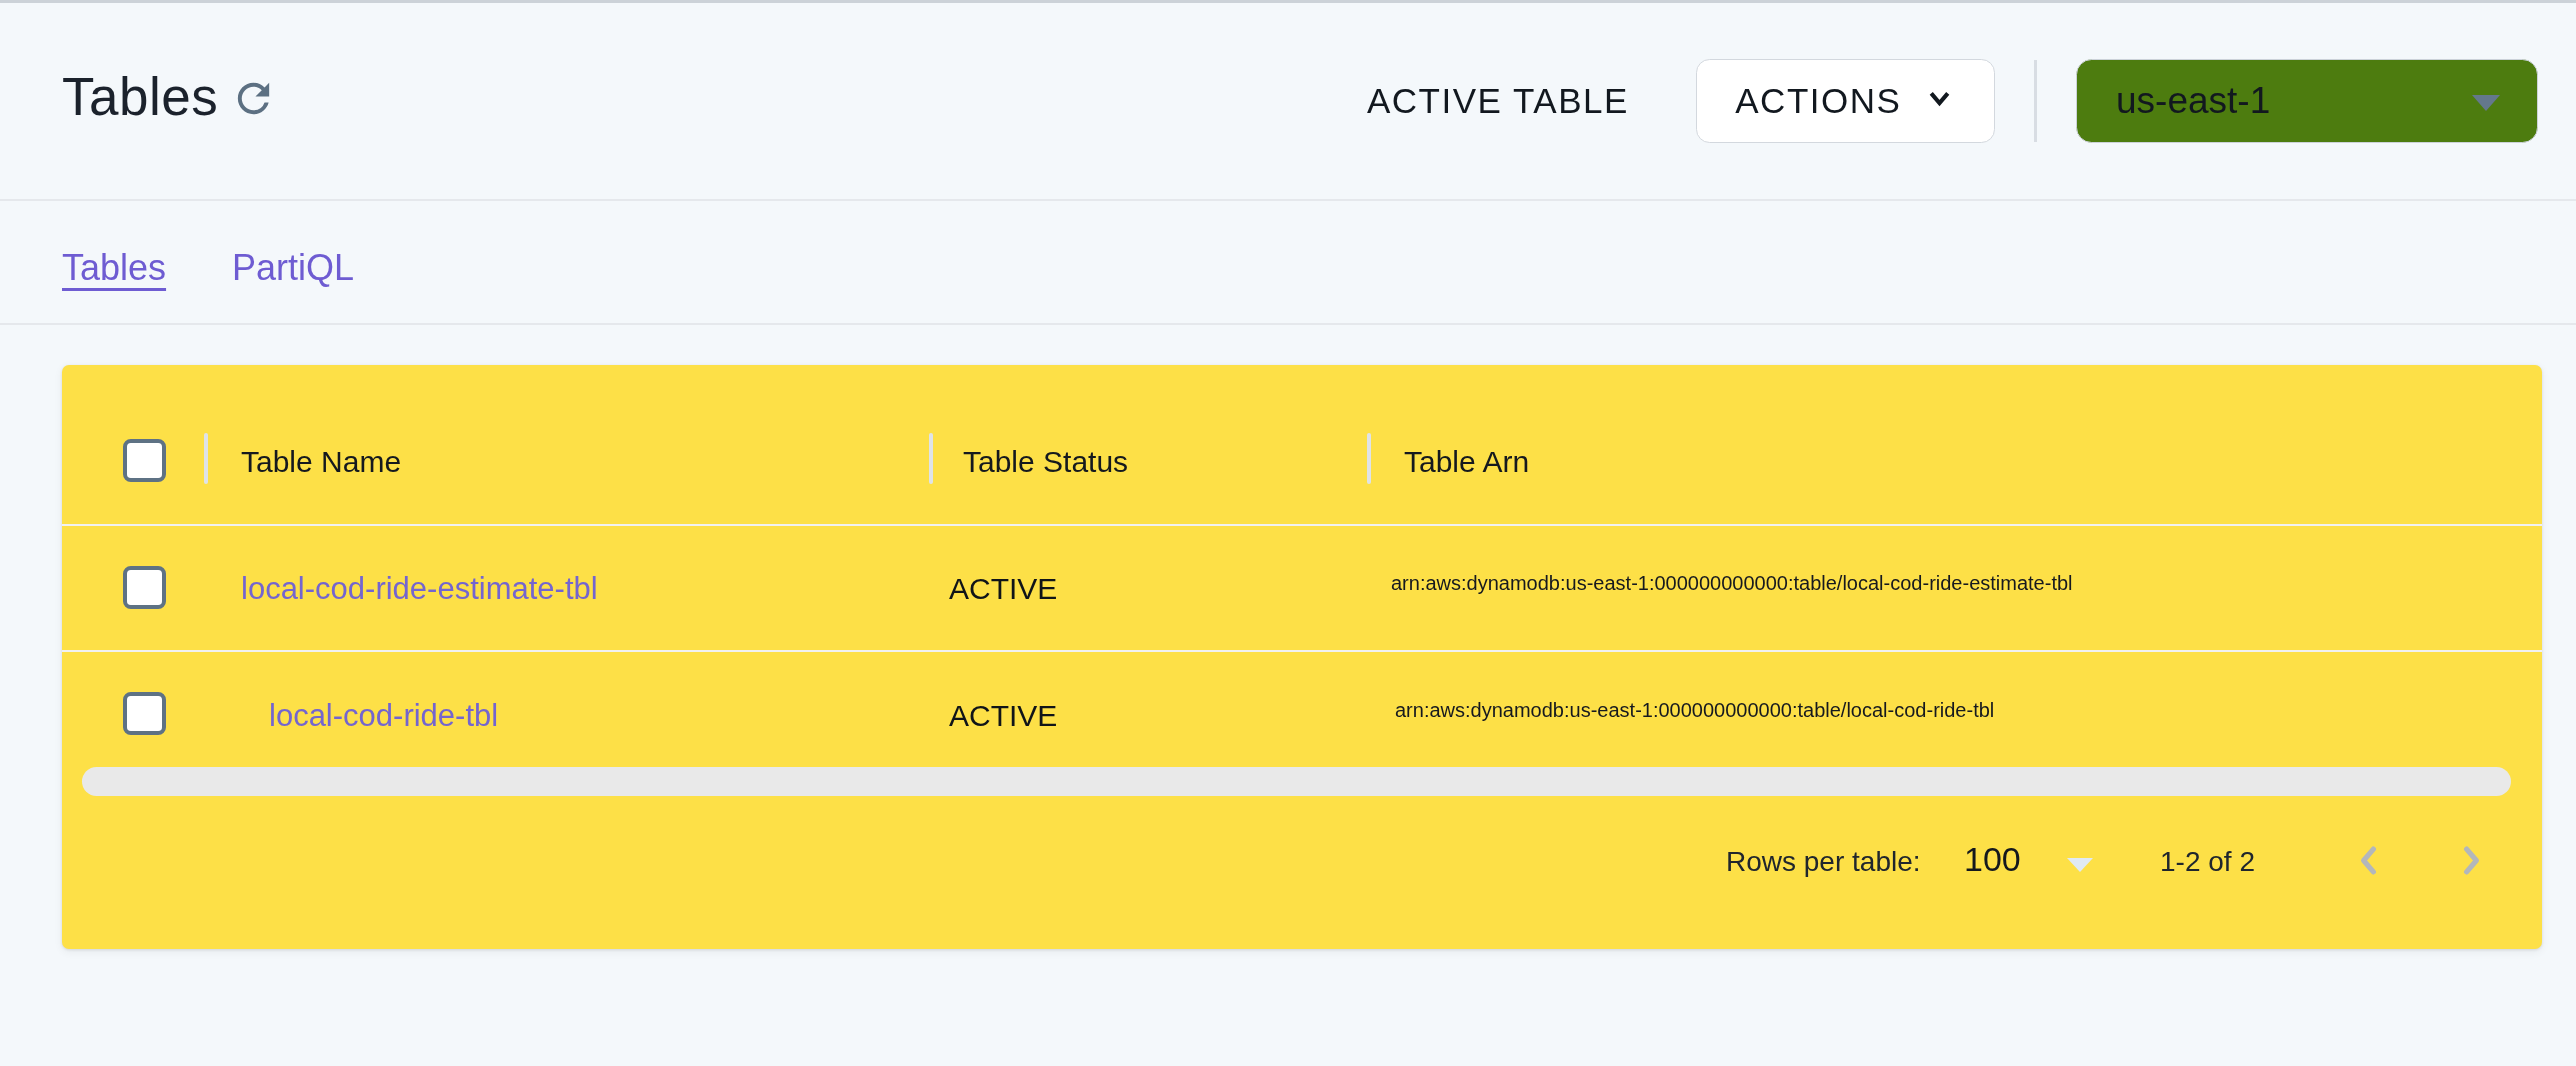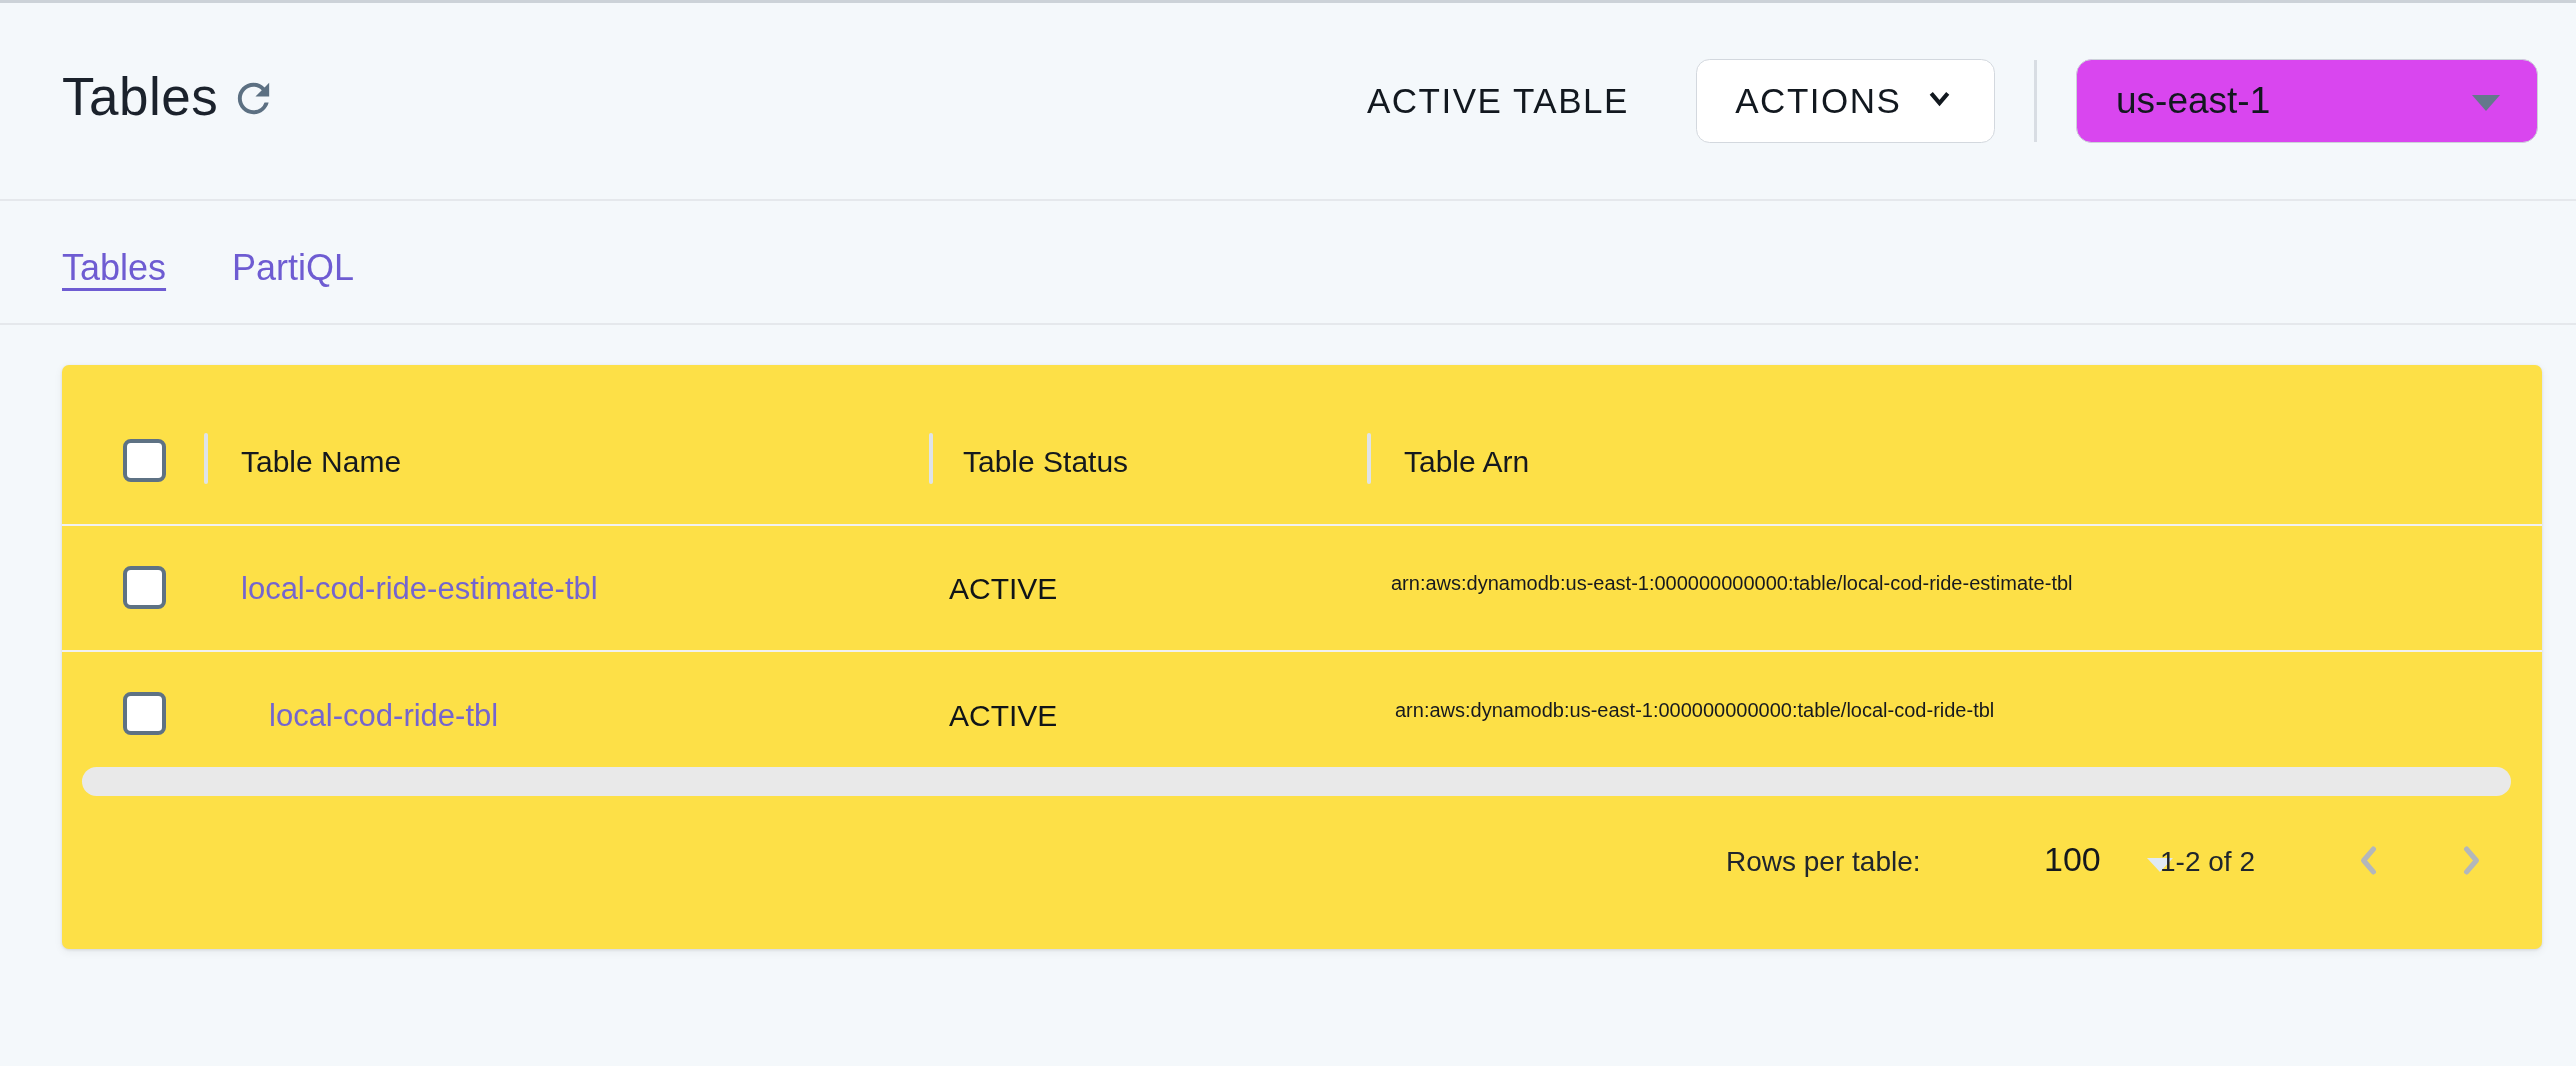--- a/index.html
+++ b/index.html
@@ -28,21 +28,21 @@
     position:absolute; left:1696px; top:59px; width:299px; height:84px;
     background:#ffffff; border:1.9px solid #d3d8de; border-radius:13.6px; cursor:pointer;
     font-family:"Liberation Sans", sans-serif;
     font-size:35px; font-weight:500; letter-spacing:1.5px; color:#12181f;
     display:flex; align-items:center; justify-content:center; gap:21.4px;
   }
   .actions-btn svg { width:33px; height:33px; stroke:#12181f; stroke-width:3; fill:none; }
   .header-vdivider { position:absolute; left:2034px; top:60px; width:2.9px; height:82px; background:#d8dde3; }
   .region-select {
     position:absolute; left:2076px; top:59px; width:462px; height:84px;
-    background:#d946ef; border:1.9px solid #ccd2d9; border-radius:15.6px; cursor:pointer;
+    background:#4d7c0f; border:1.9px solid #ccd2d9; border-radius:15.6px; cursor:pointer;
     display:flex; align-items:center;
     font-size:37px; color:#12181f; padding-left:39px;
   }
   .caret-down {
     position:absolute; right:37px; top:35px;
     width:0; height:0;
     border-left:14.6px solid transparent; border-right:14.6px solid transparent;
     border-top:16.6px solid #64788c;
   }
   .hdivider { position:absolute; left:0; width:2576px; height:1.9px; background:#e5e8ec; }
@@ -72,21 +72,21 @@
   .cell-arn { position:absolute; font-size:20px; color:#16191f; white-space:nowrap; }
   .rowline { position:absolute; left:0; width:2480px; height:1.9px; background:#f1f1f1; }
 
   .hscrollbar {
     position:absolute; left:19.5px; top:402px; width:2429px; height:29px;
     background:#e9e9e9; border-radius:14.6px; cursor:pointer;
   }
 
   
   .pag-label { position:absolute; top:481px; font-size:28px; color:#20262d; white-space:nowrap; }
-  .rpp-select { position:absolute; left:1982px; top:473px; width:156px; height:51px; background:transparent; border:none; cursor:pointer; }
+  .rpp-select { position:absolute; left:1902px; top:473px; width:156px; height:51px; background:transparent; border:none; cursor:pointer; }
   .rpp-value { position:absolute; left:0; top:1.9px; font-size:34px; color:#14181d; font-family:"Liberation Sans", sans-serif; }
   .rpp-caret {
     position:absolute; left:103px; top:19.5px; width:0; height:0;
     border-left:13.6px solid transparent; border-right:13.6px solid transparent;
     border-top:14.6px solid #e0eaf3;
   }
   .page-nav { position:absolute; top:469px; width:55px; height:55px; background:transparent; border:none; cursor:pointer; }
   .page-nav svg { width:39px; height:39px; stroke:#b3b7bb; stroke-width:3.2; fill:none; stroke-linecap:round; stroke-linejoin:round; }
   .page-nav.prev { left:2279px; }
   .page-nav.next { left:2382px; }

